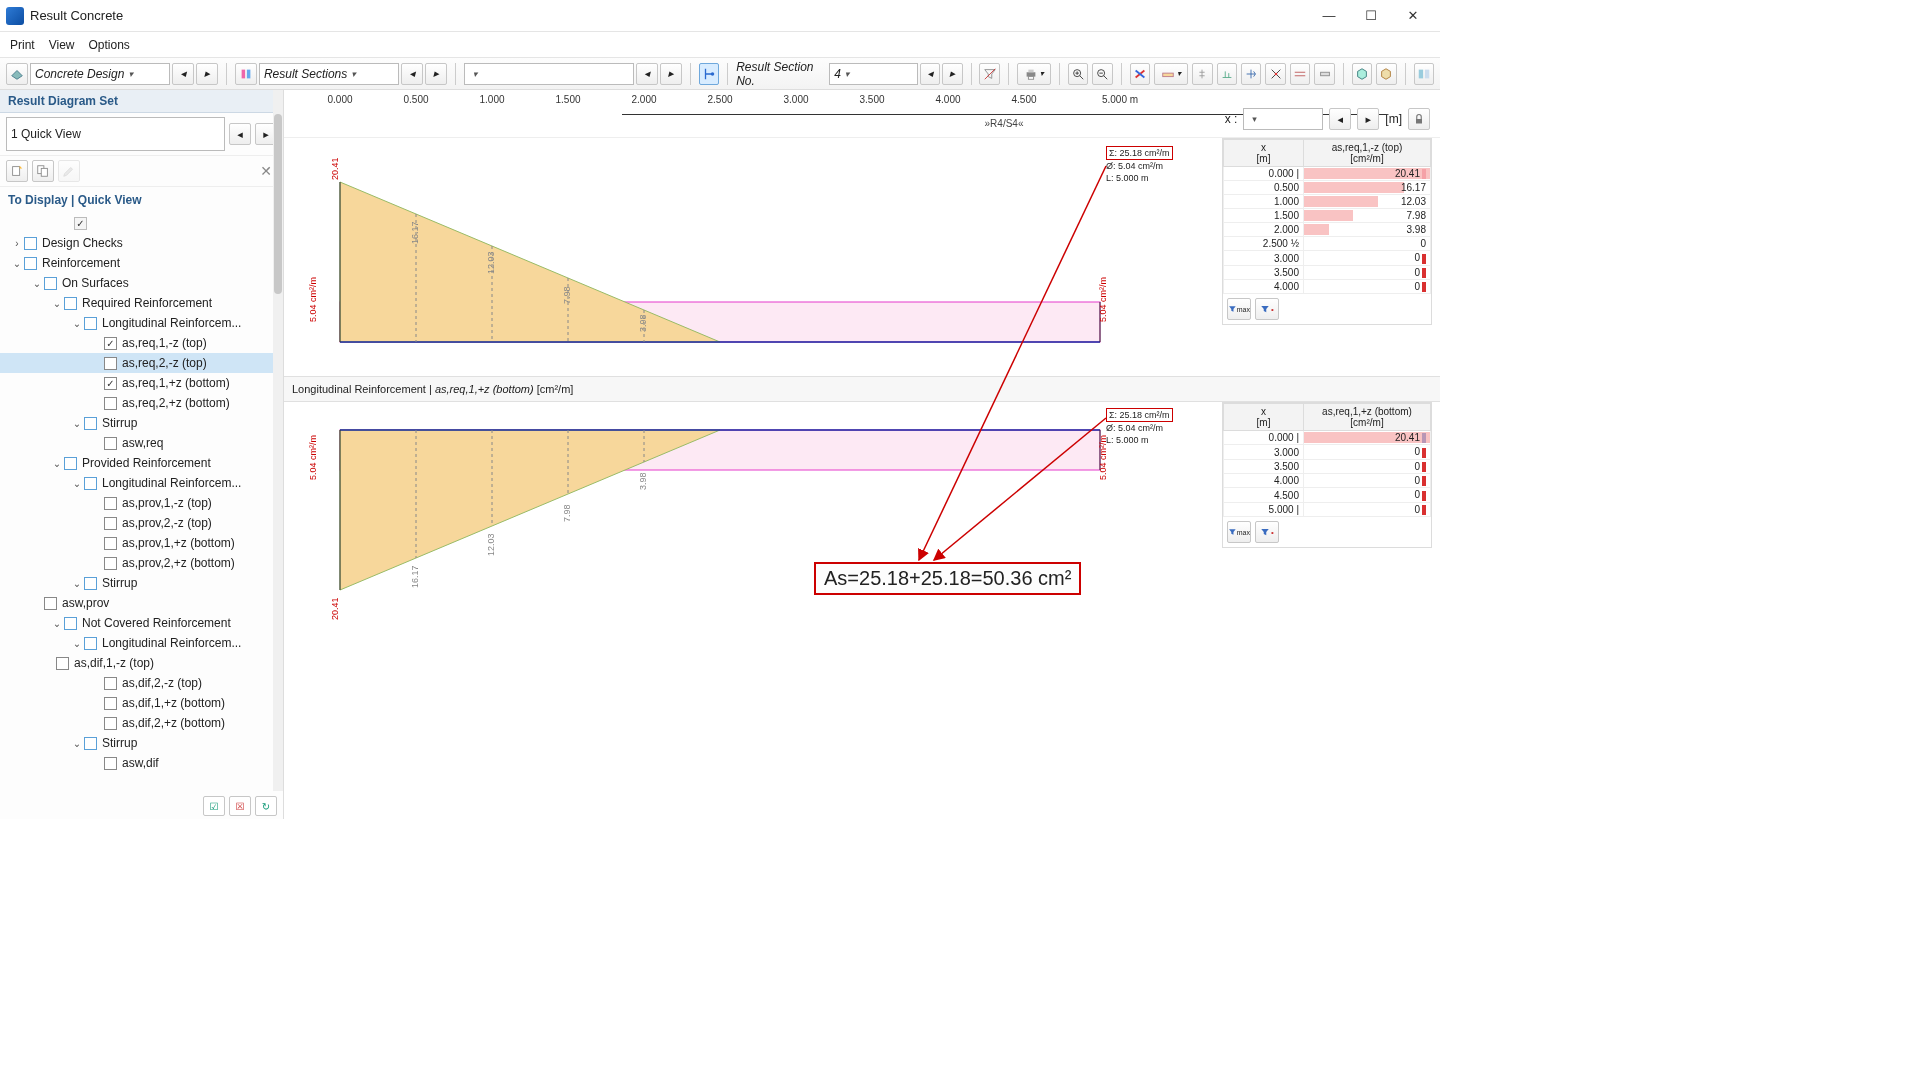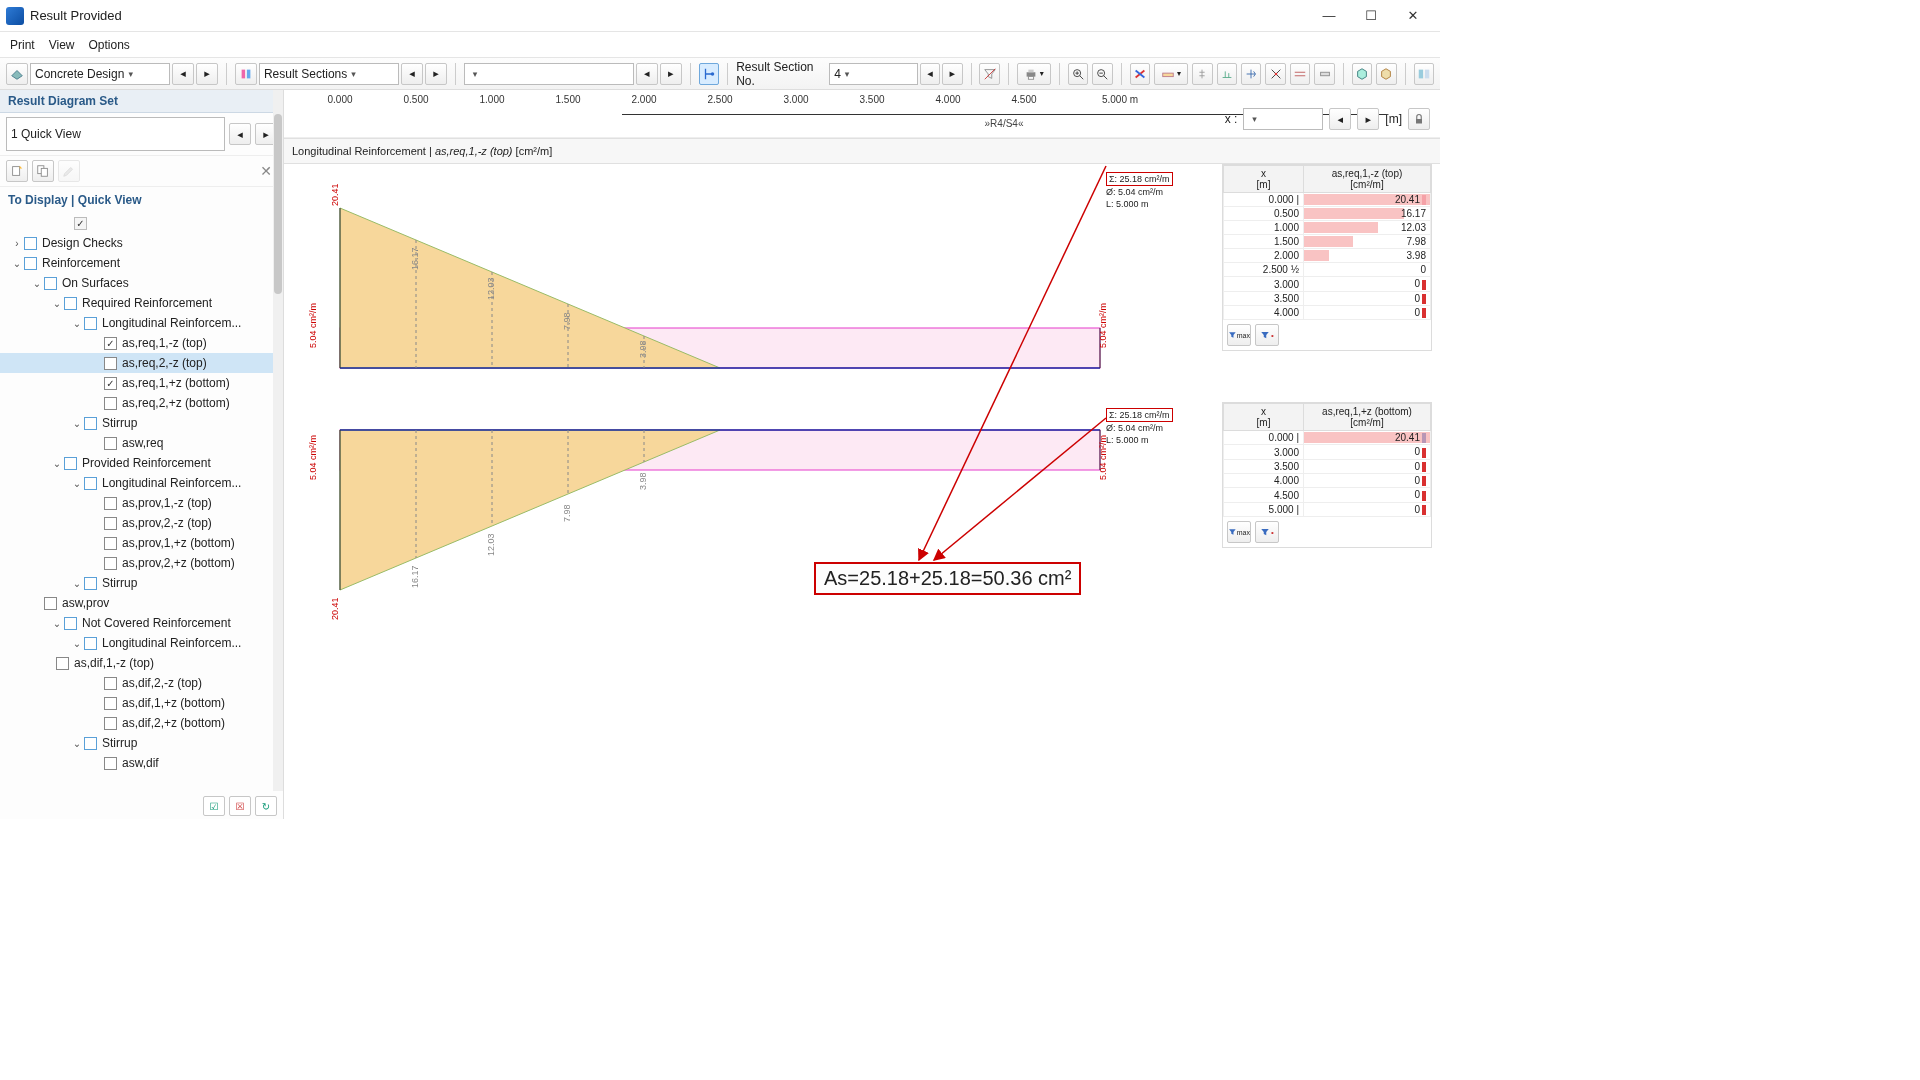--- a/index.html
+++ b/index.html
@@ -4,21 +4,21 @@
 <style>
 * { box-sizing: border-box; margin: 0; padding: 0; font-family: "Segoe UI", Arial, sans-serif; }
 html, body { width: 1440px; height: 819px; background: #fff; overflow: hidden; font-size: 12px; color: #222; }
 .titlebar { height: 32px; display: flex; align-items: center; padding: 0 6px; border-bottom: 1px solid #e5e5e5; }
 .titlebar .app-icon { width: 18px; height: 18px; margin-right: 6px; background: linear-gradient(135deg,#2e7bd6,#0c4da2); border-radius: 3px; }
 .titlebar-title { font-size: 13px; }
 .titlebar-spacer { flex: 1; }
 .win-btn { width: 42px; height: 30px; display: flex; align-items: center; justify-content: center; font-size: 13px; color:#333;}
 .menubar { height: 26px; display: flex; align-items: center; gap: 14px; padding: 0 10px; border-bottom: 1px solid #e5e5e5; }
 .menubar-item { font-size: 12px; }
-.toolbar { height: 32px; display: flex; align-items: center; padding: 0 6px; border-bottom: 1px solid #ddd; background: linear-gradient(#fdfdfd,#f3f3f3); gap:4px; }
+.toolbar { height: 32px; display: flex; align-items: center; padding: 0 6px; border-bottom: 1px solid #ddd; background: linear-gradient(#fdfdfd,#f3f3f3); gap:4px;font-style:italic; }
 .tb-group { display: flex; align-items: center; gap:2px; }
 .tb-sep { width:1px; height:22px; background:#ccc; margin:0 4px; }
 .tb-select { height: 22px; border:1px solid #bbb; background:#fff; display:flex; align-items:center; padding:0 4px; font-size:12px; gap:4px; }
 .tb-select .chev { font-size:9px; color:#555;}
 .tb-btn { width:22px; height:22px; border:1px solid #c7c7c7; background:linear-gradient(#fff,#eee); display:flex; align-items:center; justify-content:center; font-size:11px; border-radius:2px;}
 .tb-btn svg { width:14px; height:14px; }
 .tb-btn-wide { width:auto; padding:0 6px; }
 .main { display:flex; height: calc(819px - 32px - 26px - 32px); }
 .sidebar { width: 284px; border-right:1px solid #ddd; display:flex; flex-direction:column; background:#fdfdfd; position:relative;}
 .panel-title { background:#e9eff5; padding:4px 8px; font-weight:600; color:#2a5a88; font-size:12px; border-bottom:1px solid #ccd8e4;}
@@ -62,21 +62,21 @@
 .dp-footer{ display:flex; gap:4px; padding:4px;}
 .filter-btn{ width:24px; height:22px; border:1px solid #c7c7c7; background:linear-gradient(#fff,#eee); display:flex; align-items:center; justify-content:center; border-radius:2px; font-size:9px;}
 .sbar{position:absolute; right:0; top:0; bottom:28px; width:10px; background:#f0f0f0;}
 .sbar-thumb{position:absolute; left:1px; right:1px; top:24px; height:180px; background:#c8c8c8; border-radius:4px;}
 </style>
 </head>
 <body>
 
 <div class="titlebar">
   <div class="app-icon"></div>
-  <div class="titlebar-title">Result Provided</div>
+  <div class="titlebar-title">Result Concrete</div>
   <div class="titlebar-spacer"></div>
   <div class="win-btn">—</div>
   <div class="win-btn">☐</div>
   <div class="win-btn">✕</div>
 </div>
 
 <div class="menubar">
   <div class="menubar-item">Print</div>
   <div class="menubar-item">View</div>
   <div class="menubar-item">Options</div>
@@ -440,21 +440,20 @@
         <div class="ruler-tick" style="left: 360px;">2.000</div>
         <div class="ruler-tick" style="left: 436px;">2.500</div>
         <div class="ruler-tick" style="left: 512px;">3.000</div>
         <div class="ruler-tick" style="left: 588px;">3.500</div>
         <div class="ruler-tick" style="left: 664px;">4.000</div>
         <div class="ruler-tick" style="left: 740px;">4.500</div>
         <div class="ruler-tick" style="left: 836px;">5.000 m</div>
       </div>
 
     <div class="chart-block">
-      <div class="chart-title"><span>Longitudinal Reinforcement | </span><span style="font-style:italic">as,req,1,-z (top)</span><span> [cm²/m]</span></div>
       <div class="chart-body">
         <svg class="chart-svg" width="920" height="238">
           <g transform="translate(56,18)">
             <rect x="0" y="146" width="760" height="40" fill="#fde9f4" stroke="#e63bcb"></rect>
             <polygon points="0,26 0,186 380,186" fill="#f7d79b" stroke="#9b6"></polygon>
             <line x1="0" y1="186" x2="760" y2="186" stroke="#1a2aa0" stroke-width="1.5"></line>
             <line x1="0" y1="26" x2="0" y2="186" stroke="#333"></line>
             <line x1="760" y1="146" x2="760" y2="186" stroke="#333"></line>
             <g stroke="#888" stroke-dasharray="3,3">
               <line x1="76" y1="58" x2="76" y2="186"></line>
@@ -536,20 +535,21 @@
                   <path d="M2 3h12l-4 5v5l-4-2V8z" fill="#3a6cc0"></path>
                 </svg>
                 <span style="color:#c33;font-size:8px;margin-left:1px">•</span>
               </div>
           </div>
         </div>
       </div>
     </div>
 
     <div class="chart-block">
+      <div class="chart-title"><span>Longitudinal Reinforcement | </span><span style="font-style:italic">as,req,1,+z (bottom)</span><span> [cm²/m]</span></div>
       <div class="chart-body">
         <svg class="chart-svg" width="920" height="238">
           <g transform="translate(56,18)">
             <rect x="0" y="10" width="760" height="40" fill="#fde9f4" stroke="#e63bcb"></rect>
             <polygon points="0,10 380,10 0,170" fill="#f7d79b" stroke="#9b6"></polygon>
             <line x1="0" y1="10" x2="760" y2="10" stroke="#1a2aa0" stroke-width="1.5"></line>
             <line x1="0" y1="10" x2="0" y2="170" stroke="#333"></line>
             <line x1="760" y1="10" x2="760" y2="50" stroke="#333"></line>
             <g stroke="#888" stroke-dasharray="3,3">
               <line x1="76" y1="10" x2="76" y2="138"></line>

